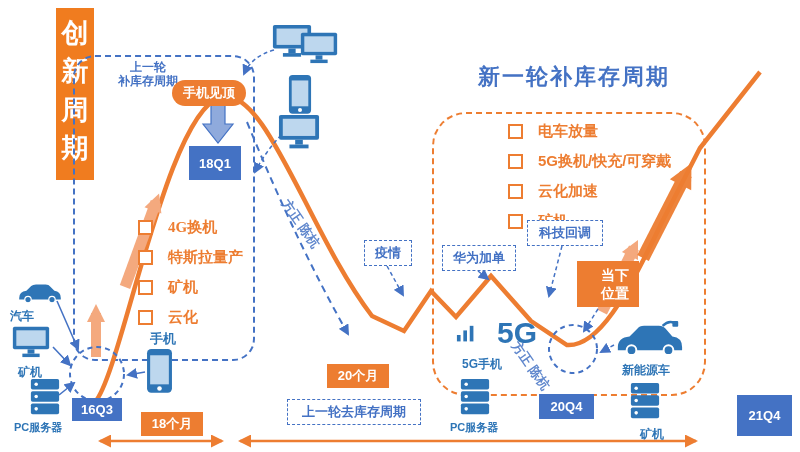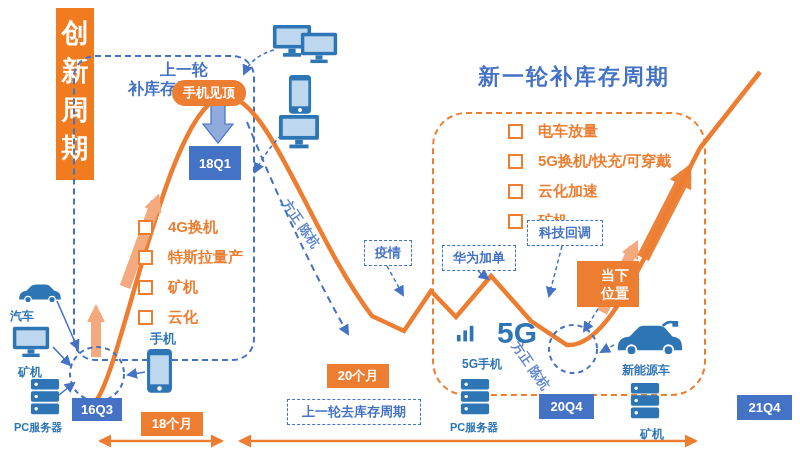--- a/index.html
+++ b/index.html
@@ -10,21 +10,21 @@
           line-height:1.42;text-align:center;word-break:break-all;padding-top:6px;box-sizing:border-box;}
   .box-blue{background:#4472C4;color:#fff;font-weight:bold;font-size:13px;
             display:flex;align-items:center;justify-content:center;z-index:3;}
   .box-orange{background:#ED7D31;color:#fff;font-weight:bold;font-size:13px;
             display:flex;align-items:center;justify-content:center;z-index:3;}
   .box-dashed{background:#fff;border:1.5px dashed #4472C4;color:#4472C4;font-weight:bold;
             font-size:13px;display:flex;align-items:center;justify-content:center;z-index:3;}
   .pill{border-radius:13px;font-size:13px;}
   .dash-container-blue{border:2px dashed #4472C4;border-radius:22px;z-index:0;}
   .dash-container-orange{border:2.5px dashed #ED7D31;border-radius:34px;z-index:0;}
-  .cycle-title{color:#4472C4;font-weight:bold;font-size:16px;text-align:right;line-height:1.2;z-index:2;}
+  .cycle-title{color:#4472C4;font-weight:bold;font-size:12px;text-align:center;line-height:1.2;z-index:2;}
   .big-title{color:#4472C4;font-weight:bold;font-size:22px;letter-spacing:2px;white-space:nowrap;z-index:2;}
   .bullet-row{display:flex;align-items:center;gap:15px;height:30px;}
   .bullet-sq{width:11px;height:11px;border:2.5px solid #ED7D31;flex:none;background:#fff;}
   .bullet-label{color:#ED7D31;font-weight:bold;font-size:15px;white-space:nowrap;}
   .icon-label{color:#2E75B6;font-weight:bold;font-size:12px;white-space:nowrap;z-index:2;}
   .watermark{color:#4472C4;opacity:.85;font-size:13px;font-weight:bold;white-space:nowrap;
              transform-origin:left top;transform:rotate(55deg);z-index:2;}
   .fiveg{color:#2E75B6;font-weight:bold;font-size:30px;line-height:1;z-index:2;display:flex;align-items:center;gap:19px;}
   svg.layer{left:0;top:0;z-index:1;pointer-events:none;}
   .z2{z-index:2;}
@@ -83,21 +83,21 @@
   </svg>
 
   <div class="abs banner" style="left:8px;top:8px;height:172px;margin-left:48px;">创新周期</div>
 
   <div class="abs dash-container-blue" style="left:73px;top:55px;width:178px;height:302px;"></div>
   <div class="abs cycle-title" style="left:88px;top:60px;width:120px;">
     <div>上一轮</div>
     <div>补库存周期</div>
   </div>
 
-  <div class="abs z2" style="left:138px;top:212px;">
+  <div class="abs z2" style="left:138px;top:212px;font-family:Liberation Serif, serif;">
     <div class="bullet-row">
         <span class="bullet-sq"></span>
         <span class="bullet-label">4G换机</span>
       </div>
     <div class="bullet-row">
         <span class="bullet-sq"></span>
         <span class="bullet-label">特斯拉量产</span>
       </div>
     <div class="bullet-row">
         <span class="bullet-sq"></span>
@@ -141,21 +141,21 @@
   <div class="abs box-dashed" style="left:527px;top:220px;width:74px;height:24px;">科技回调</div>
   <div class="abs box-orange" style="left:577px;top:261px;width:48px;height:46px;flex-direction:column;line-height:1.3;font-size:14px;padding-left:14px;">
     <div>当下</div>
     <div>位置</div>
   </div>
 
   <div class="abs box-orange" style="left:327px;top:364px;width:62px;height:24px;">20个月</div>
   <div class="abs box-dashed" style="left:287px;top:399px;width:132px;height:24px;">上一轮去库存周期</div>
 
   <div class="abs box-blue" style="left:539px;top:394px;width:55px;height:25px;">20Q4</div>
-  <div class="abs box-blue" style="left:737px;top:395px;width:55px;height:25px;">21Q4</div>
+  <div class="abs box-blue" style="left:737px;top:395px;width:55px;height:41px;">21Q4</div>
 
   <div class="abs watermark" style="left:292px;top:196px;">方正 陈杭</div>
   <div class="abs watermark" style="left:522px;top:338px;">方正 陈杭</div>
 
   <div class="abs z2" style="left:272px;top:24px;width:40px;">
     <svg viewBox="0 0 44 38" width="40">
         <rect x="1" y="1" width="42" height="26" rx="2" fill="#2E75B6"></rect>
         <rect x="5" y="5" width="34" height="18" fill="#BDD7EE"></rect>
         <rect x="18" y="27" width="8" height="5" fill="#2E75B6"></rect>
         <rect x="12" y="32" width="20" height="4" fill="#2E75B6"></rect>

